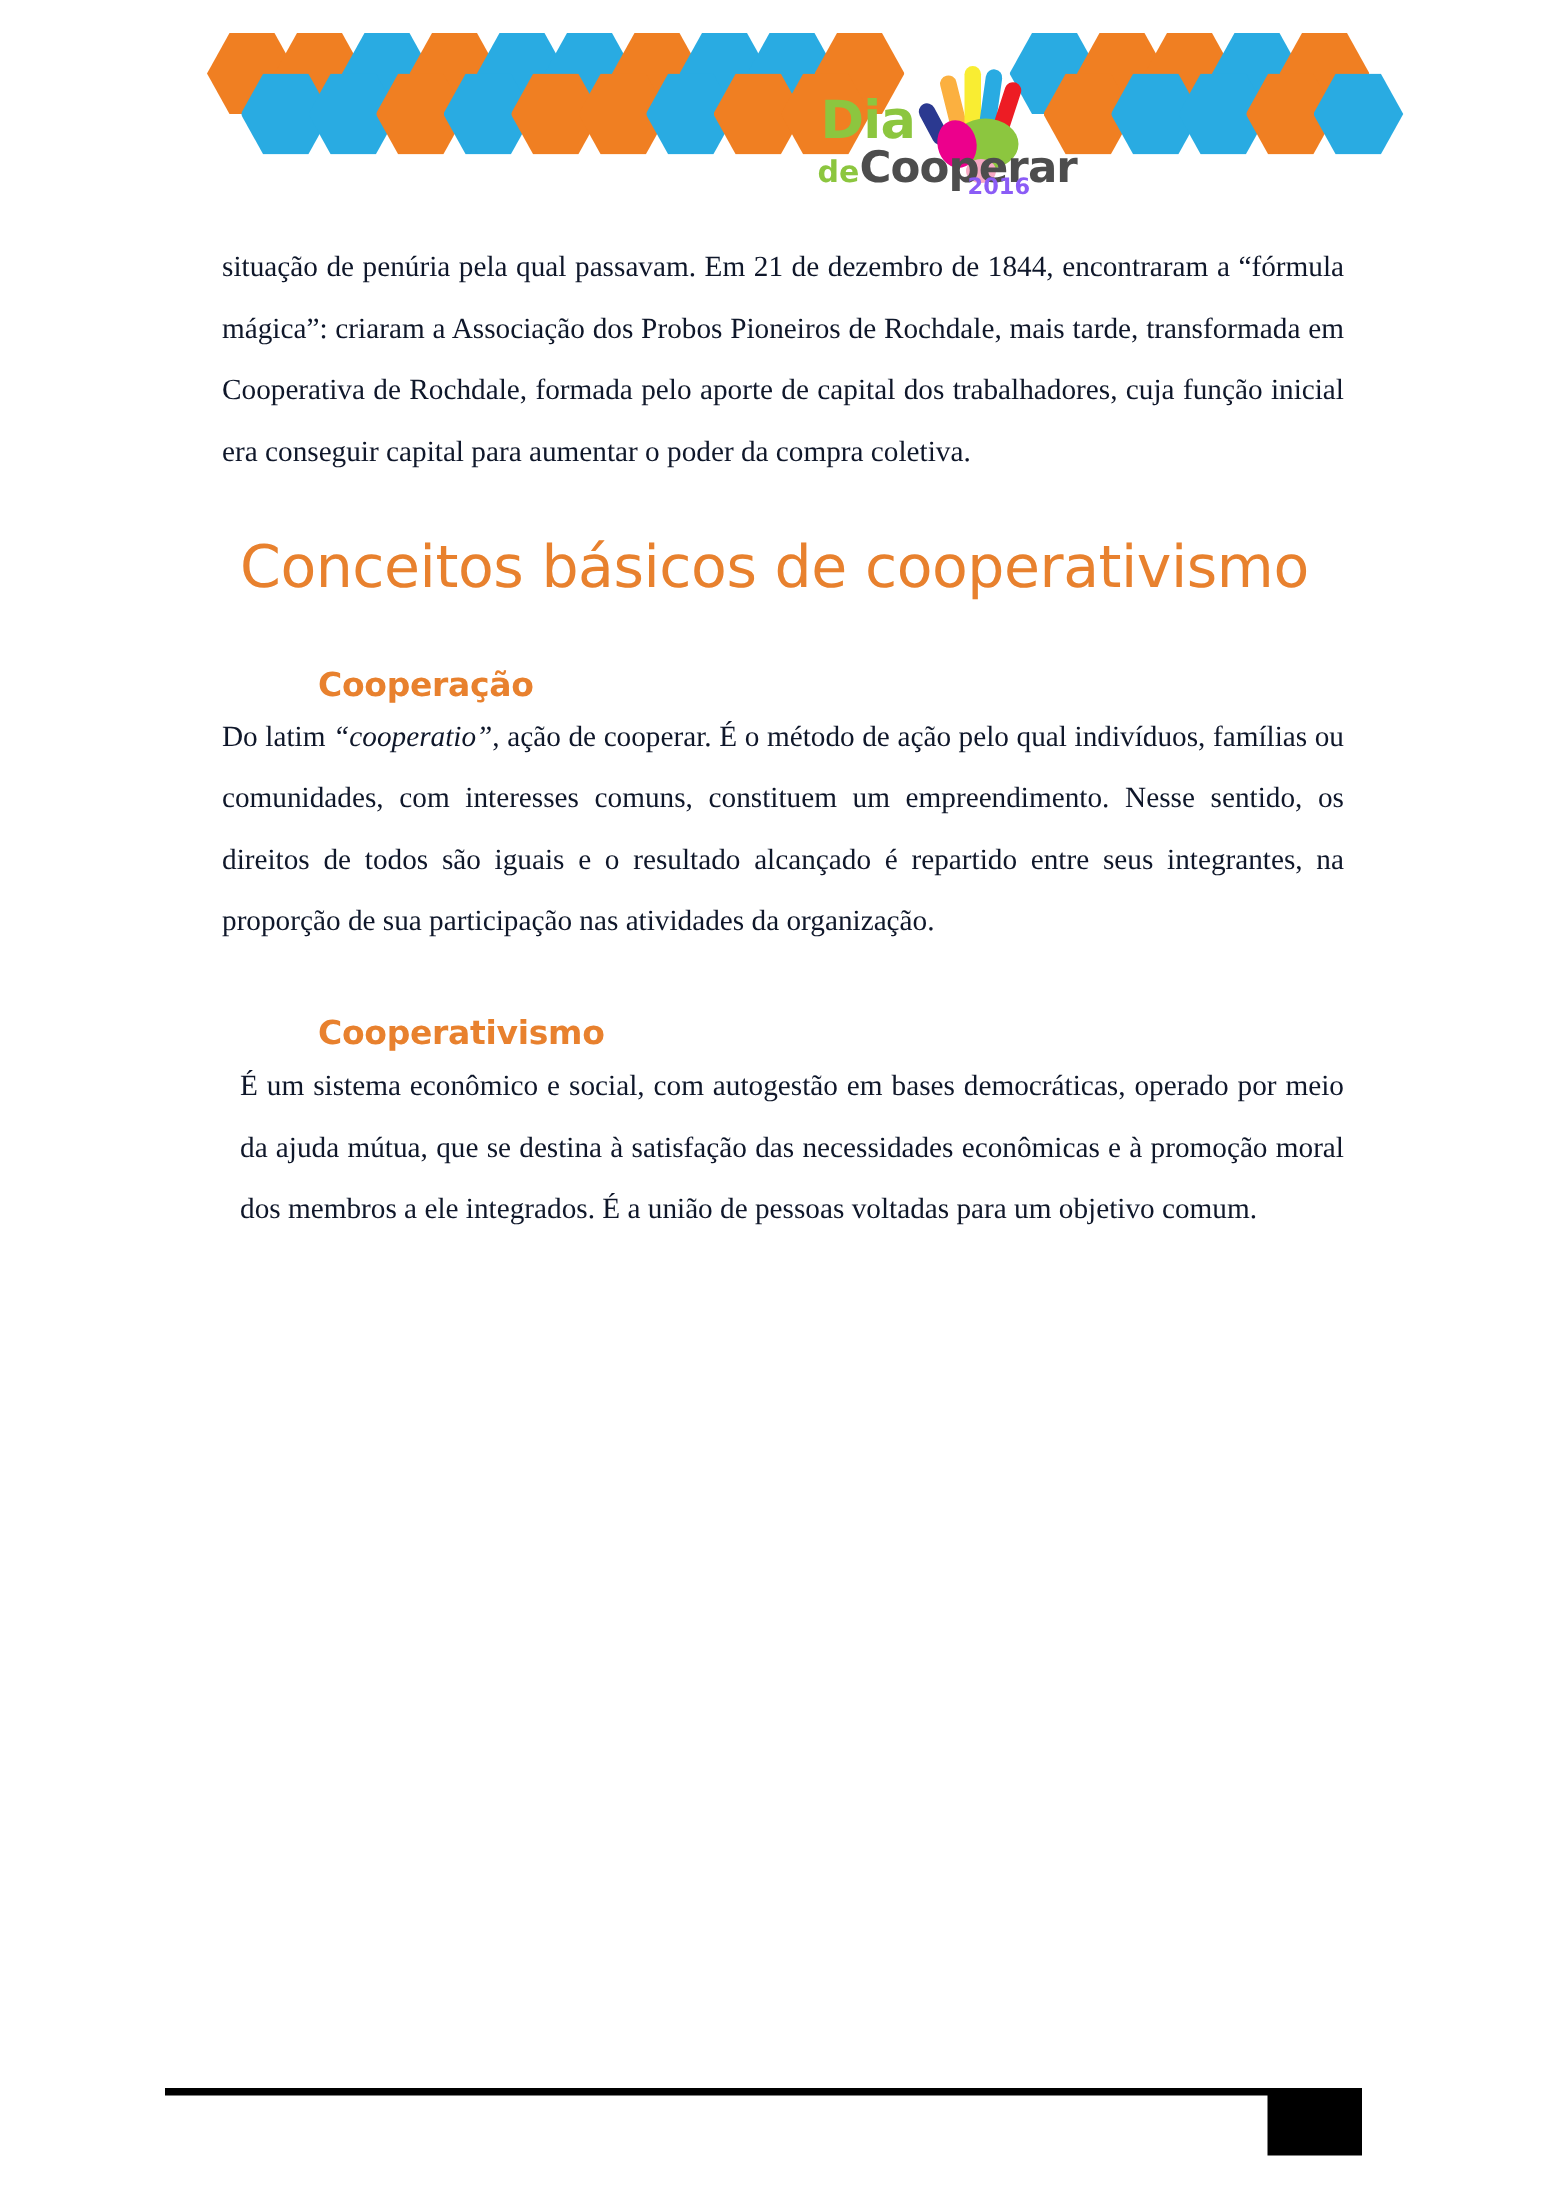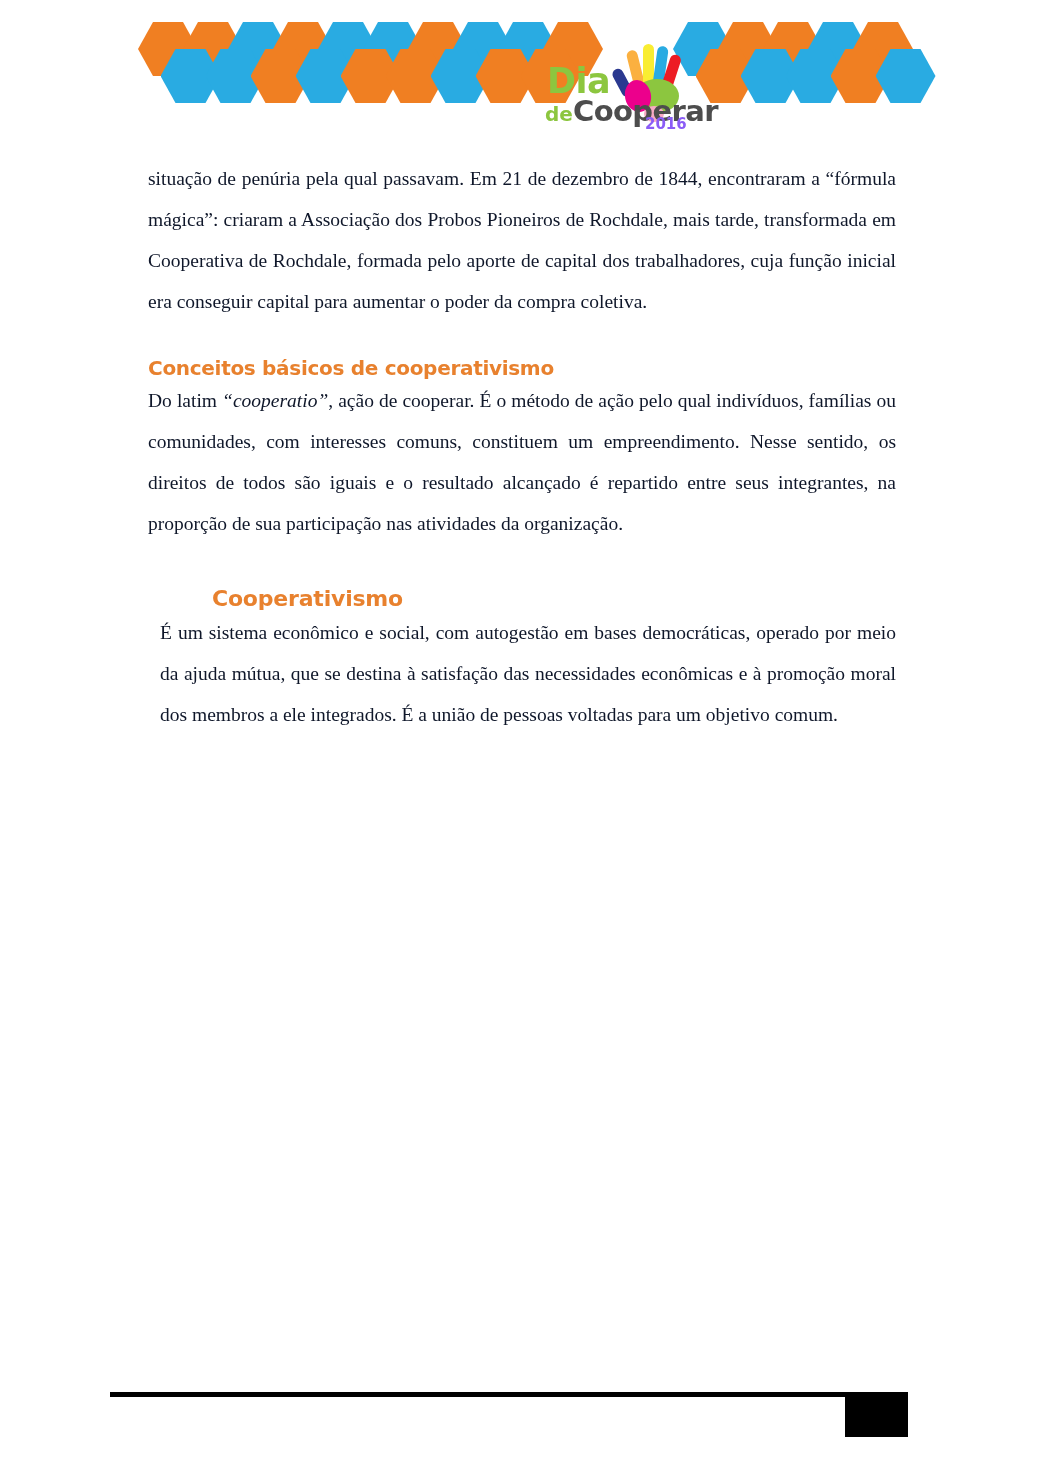--- a/index.html
+++ b/index.html
@@ -119,24 +119,24 @@
     font-size: 19.5px;
     line-height: 41px;
     color: #0f172a;
     text-align: justify;
     text-justify: inter-word;
   }
   p.body:last-child { margin-bottom: 0; margin-left: 12px; }
   p.body .ital { font-style: italic; }
 
   h1.section-title {
-    margin: 34px 0 0 0;
-    font-family: "DejaVu Sans", sans-serif;
-    font-weight: bold;
-    font-size: 20px;
+    margin: 34px 0 0 12px;
+    font-family: "DejaVu Sans", sans-serif;
+    font-weight: normal;
+    font-size: 39px;
     letter-spacing: -0.3px;
     color: #E8812E;
     line-height: 1.2;
   }
 
   h2.sub-title {
     margin: 42px 0 0 64px;
     font-family: "DejaVu Sans", sans-serif;
     font-weight: bold;
     font-size: 22px;
@@ -228,20 +228,21 @@
 
   <div class="content">
 
     <p class="body">situação de penúria pela qual passavam. Em 21 de dezembro de 1844, encontraram a “fórmula mágica”: criaram a Associação dos Probos Pioneiros de Rochdale, mais tarde, transformada em Cooperativa de Rochdale, formada pelo aporte de capital dos trabalhadores, cuja função inicial era conseguir capital para aumentar o poder da compra coletiva.</p>
 
 
 
 
     <h1 class="section-title">Conceitos básicos de cooperativismo</h1>
 
+    <h2 class="sub-title">Cooperação</h2>
 
     <p class="body gap-after-title"><span>Do latim </span><span class="ital">“cooperatio”</span><span>, ação de cooperar. É o método de ação pelo qual indivíduos, famílias ou comunidades, com interesses comuns, constituem um empreendimento. Nesse sentido, os direitos de todos são iguais e o resultado alcançado é repartido entre seus integrantes, na proporção de sua participação nas atividades da organização.</span></p>
 
     <h2 class="sub-title">Cooperativismo</h2>
 
     <p class="body gap-after-title">É um sistema econômico e social, com autogestão em bases democráticas, operado por meio da ajuda mútua, que se destina à satisfação das necessidades econômicas e à promoção moral dos membros a ele integrados. É a união de pessoas voltadas para um objetivo comum.</p>
 
   </div>
 
   <div class="footer-rule"></div>

